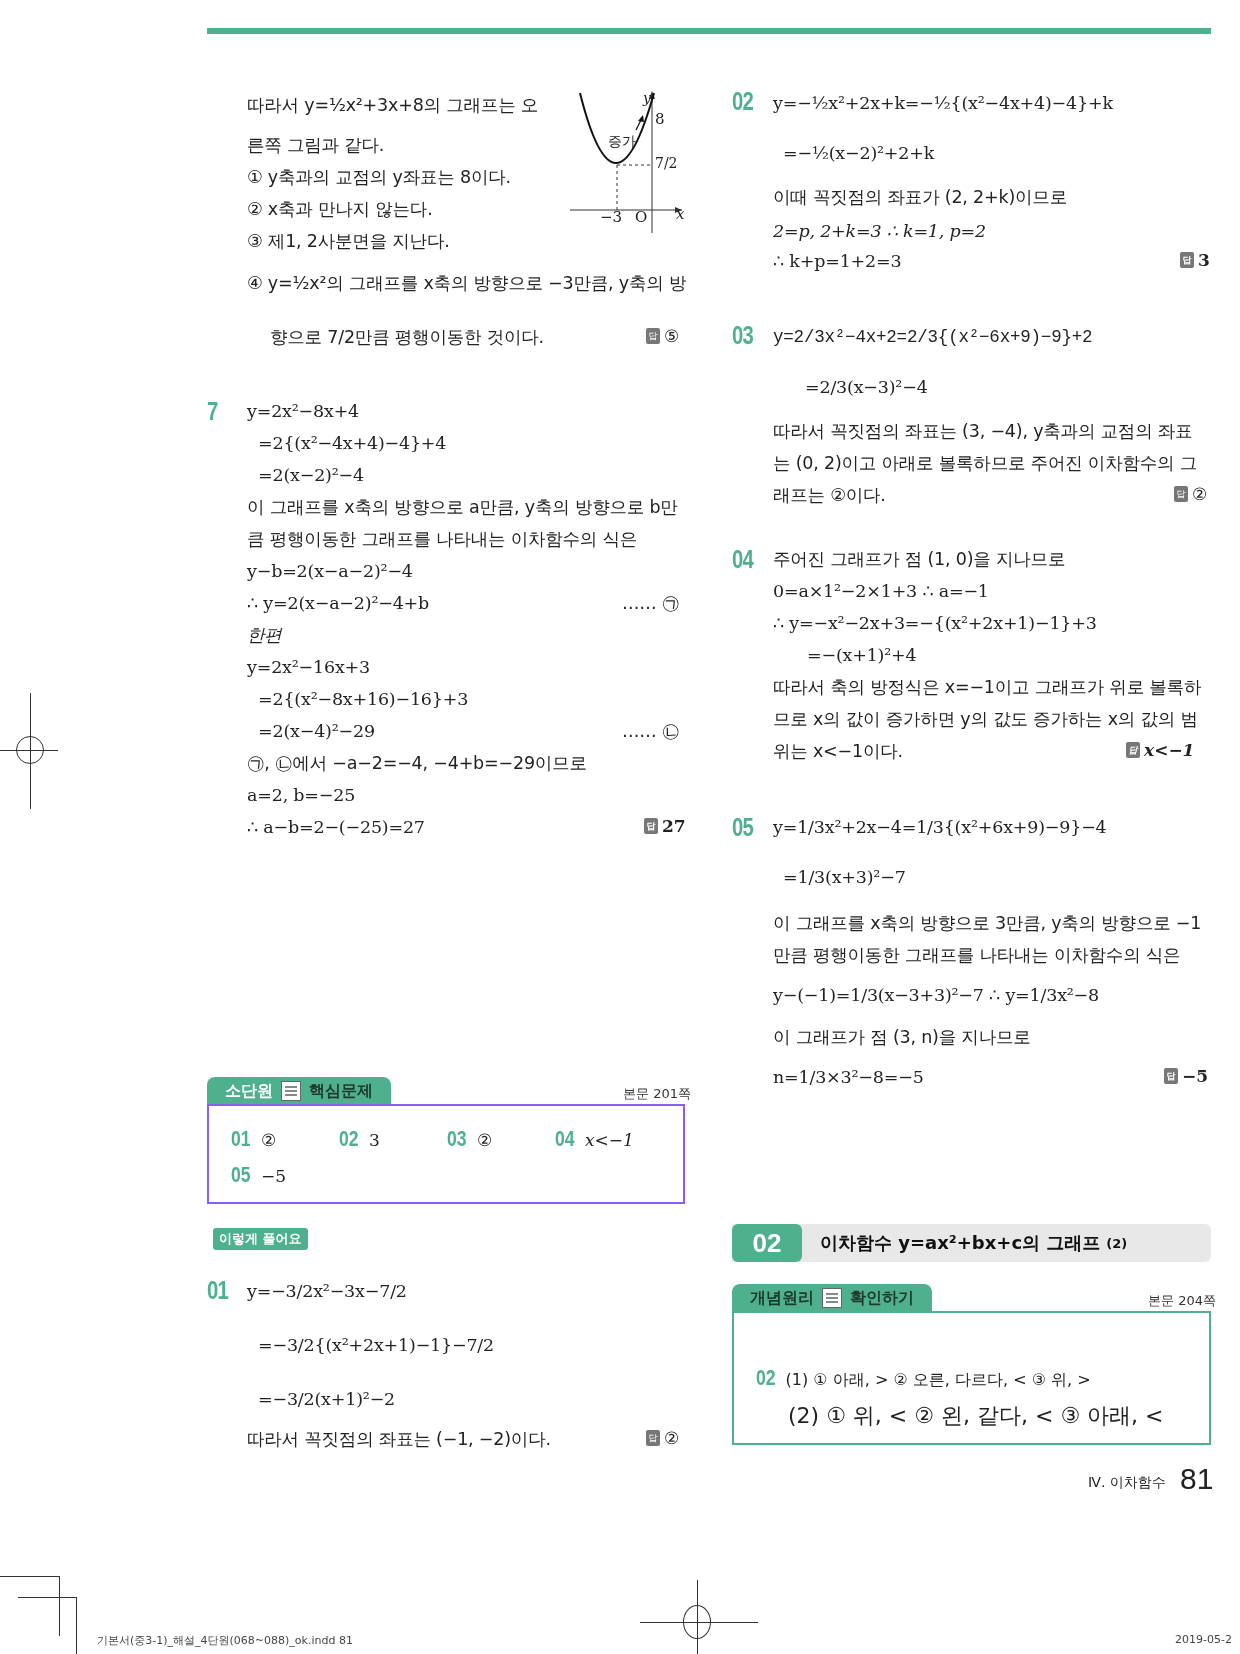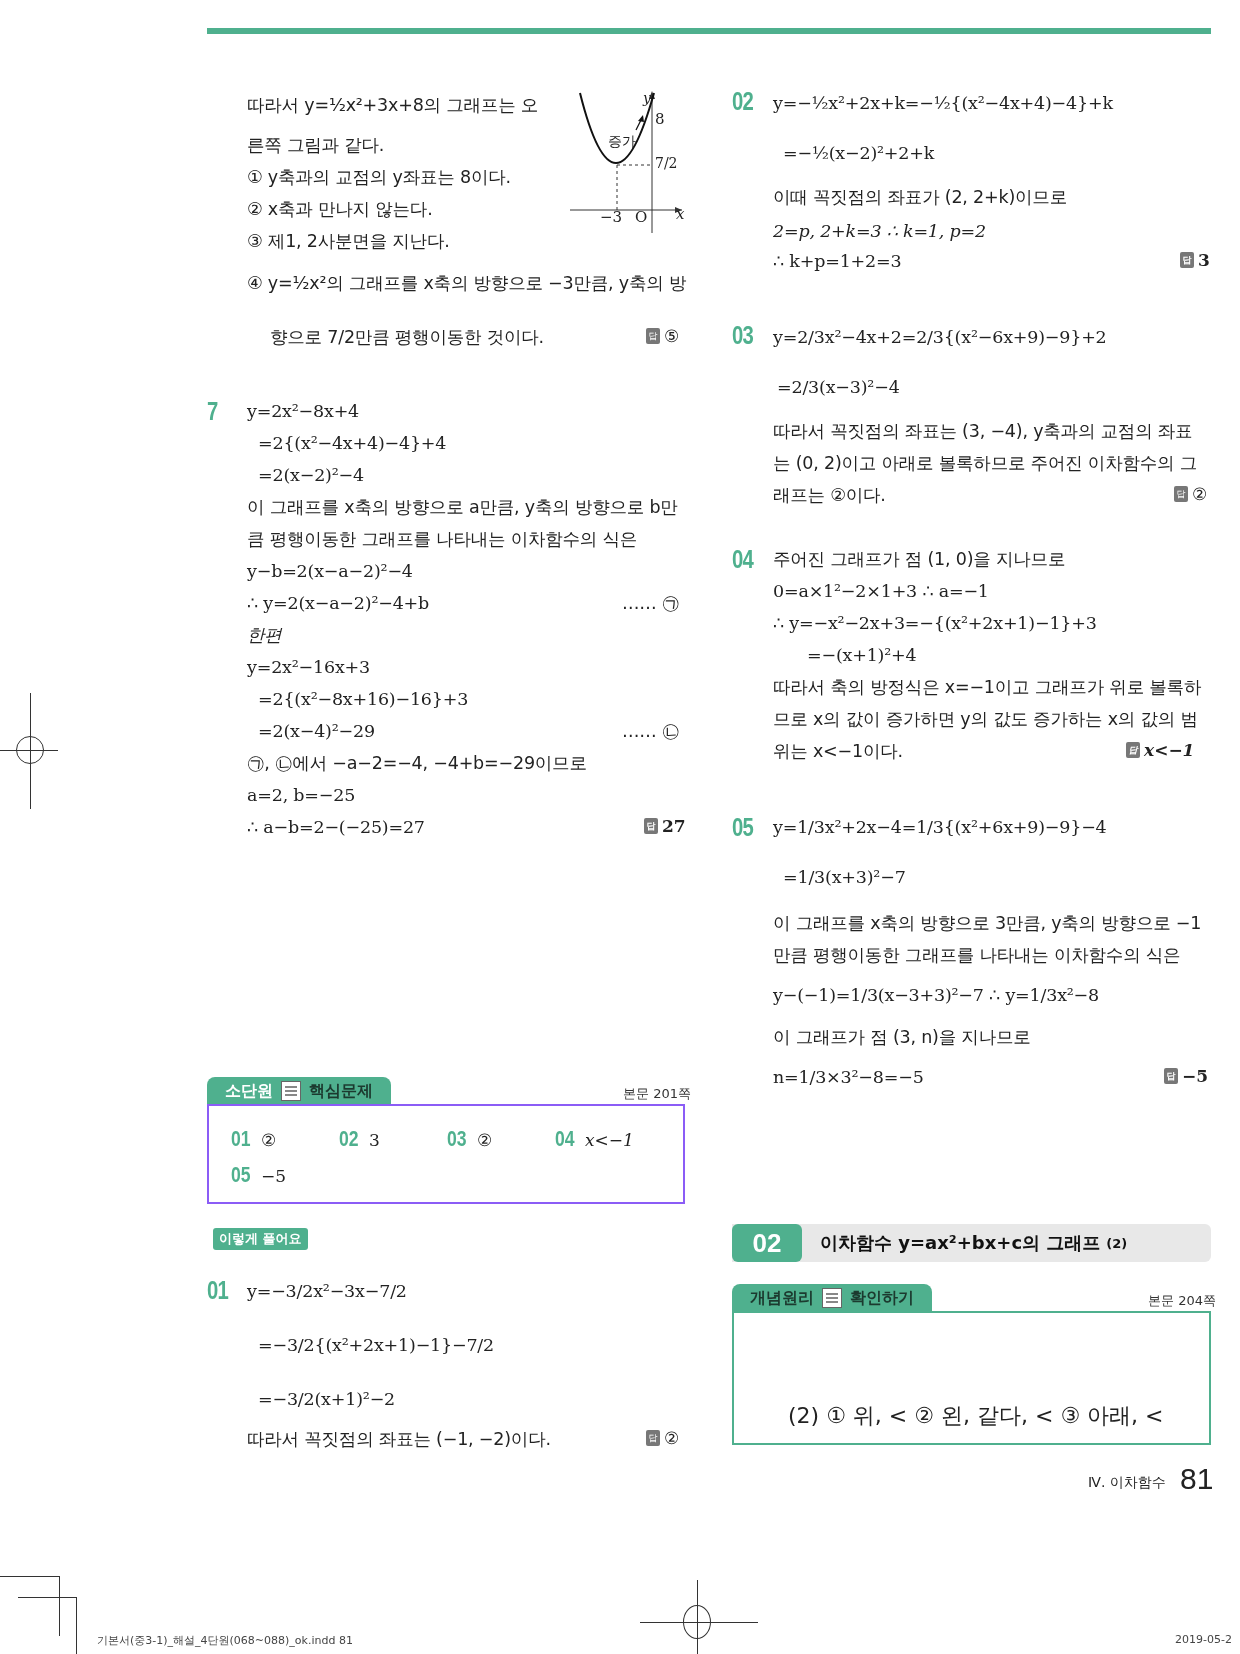--- a/index.html
+++ b/index.html
@@ -137,22 +137,22 @@
 <div class="line" style="left:783px;top:142px;">=−½(x−2)²+2+k</div>
 <div class="line kr" style="left:773px;top:186px;">이때 꼭짓점의 좌표가 (2, 2+k)이므로</div>
 <div class="line" style="left:773px;top:220px;font-style:italic;">2=p, 2+k=3      ∴ k=1, p=2</div>
 <div class="line" style="left:773px;top:250px;">∴ k+p=1+2=3</div>
 <div class="ans" style="left:1180px;top:250px;font-weight:bold;">
   <span class="ansicon">답</span>
   <span>3</span>
 </div>
 
 <div class="num" style="left:732px;top:320px;">03</div>
-<div class="line" style="left:773px;top:326px;">y=2/3x²−4x+2=2/3{(x²−6x+9)−9}+2</div>
-<div class="line" style="left:777px;top:376px;">=2/3(x−3)²−4</div>
+<div class="line" style="left:773px;top:326px;font-family:Liberation Mono, monospace;">y=2/3x²−4x+2=2/3{(x²−6x+9)−9}+2</div>
+<div class="line" style="left:805px;top:376px;">=2/3(x−3)²−4</div>
 <div class="line kr" style="left:773px;top:420px;">따라서 꼭짓점의 좌표는 (3, −4), y축과의 교점의 좌표</div>
 <div class="line kr" style="left:773px;top:452px;">는 (0, 2)이고 아래로 볼록하므로 주어진 이차함수의 그</div>
 <div class="line kr" style="left:773px;top:484px;">래프는 ②이다.</div>
 <div class="ans" style="left:1174px;top:484px;">
   <span class="ansicon">답</span>
   <span>②</span>
 </div>
 
 <div class="num" style="left:732px;top:544px;">04</div>
 <div class="line kr" style="left:773px;top:548px;">주어진 그래프가 점 (1, 0)을 지나므로</div>
@@ -187,20 +187,24 @@
   <span style="font-size:13px;margin-left:6px;">(2)</span>
 </div>
 
 <div class="tab" style="left:732px;top:1284px;height:28px;">
   <span class="dark">개념원리</span>
   <span class="docicon"></span>
   <span class="dark">확인하기</span>
 </div>
 <div class="refpage" style="left:1148px;top:1292px;">본문 204쪽</div>
 <div class="abs box2">
+  <div class="abs kr" style="left:22px;top:52px;font-size:16px;white-space:nowrap;">
+    <span class="boxnum">02</span>
+    <span>(1) ① 아래, &gt;   ② 오른, 다르다, &lt;   ③ 위, &gt;</span>
+  </div>
   <div class="abs kr" style="left:54px;top:88px;font-size:22px;white-space:nowrap;">(2) ① 위, &lt;   ② 왼, 같다, &lt;   ③ 아래, &lt;</div>
 </div>
 
 <div class="abs kr" style="left:1088px;top:1474px;font-size:14px;">Ⅳ. 이차함수</div>
 <div class="abs pagenum" style="left:1180px;top:1462px;">81</div>
 
 <div class="abs footer" style="left:97px;top:1633px;">기본서(중3-1)_해설_4단원(068~088)_ok.indd   81</div>
 <div class="abs footer" style="left:1175px;top:1633px;">2019-05-2</div>
 
 <div class="crop" style="left:30px;top:693px;width:1px;height:116px;"></div>

